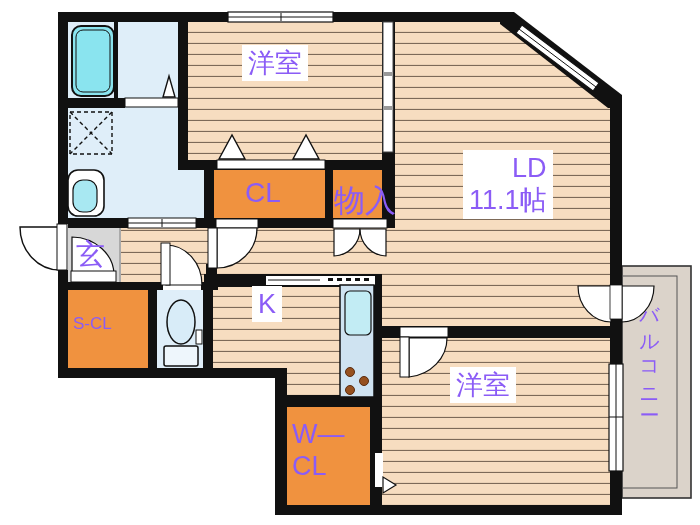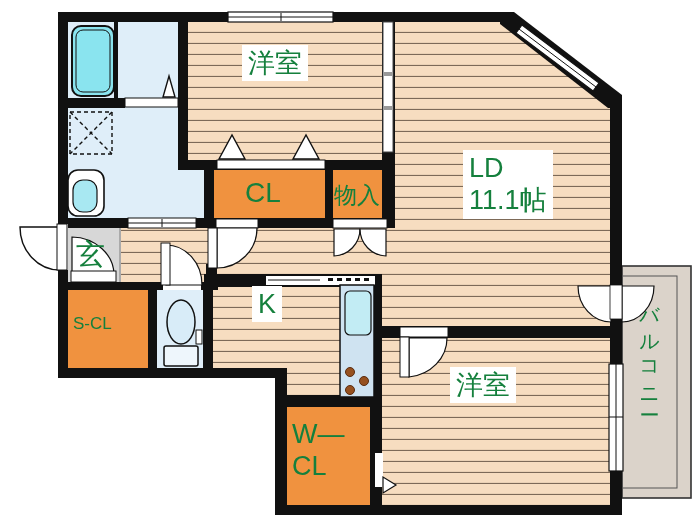--- a/index.html
+++ b/index.html
@@ -1,19 +1,19 @@
 <!DOCTYPE html>
 <html><head>
 <meta charset="utf-8">
 <style>
   html,body{margin:0;padding:0;background:#fff;}
   .plan{position:relative;width:700px;height:525px;background:#ffffff;overflow:hidden;
         font-family:"Liberation Sans","DejaVu Sans",sans-serif;}
   .plan svg{position:absolute;left:0;top:0;}
-  .lbl{position:absolute;color:#15803d;white-space:nowrap;line-height:1.2;}
+  .lbl{position:absolute;color:#8b5cf6;white-space:nowrap;line-height:1.2;}
   .lbl .line{display:block;}
   .box{background:#ffffff;padding:2px 6px;}
   .vtext{writing-mode:vertical-rl;text-orientation:mixed;letter-spacing:5px;}
 </style>
 </head>
 <body>
 
 <div class="plan">
 <svg width="700" height="525" viewBox="0 0 700 525">
   <defs>
@@ -200,28 +200,28 @@
         <circle cx="350" cy="390" r="4.5"></circle>
       </g>
     </g>
   </g>
 </svg>
 
   <div class="lbl box" style="left:242px;top:45px;font-size:27px;">
     <span class="line">洋室</span>
   </div>
 
-  <div class="lbl box" style="left:463px;top:150px;font-size:27px;">
+  <div class="lbl box" style="left:463px;top:150px;font-size:27px;text-align:right;">
     <span class="line">LD</span>
     <span class="line">11.1帖</span>
   </div>
 
   <div class="lbl" style="left:245px;top:176px;font-size:28px;"><span>CL</span></div>
 
-  <div class="lbl" style="left:334px;top:182px;font-size:23px;"><span>物入</span></div>
+  <div class="lbl" style="left:334px;top:182px;font-size:31px;"><span>物入</span></div>
 
   <div class="lbl" style="left:76px;top:237px;font-size:29px;"><span>玄</span></div>
 
   <div class="lbl" style="left:73px;top:314px;font-size:17px;"><span>S-CL</span></div>
 
   <div class="lbl box" style="left:252px;top:286px;font-size:27px;">
     <span class="line">K</span>
   </div>
 
   <div class="lbl" style="left:292px;top:418px;font-size:27px;">

